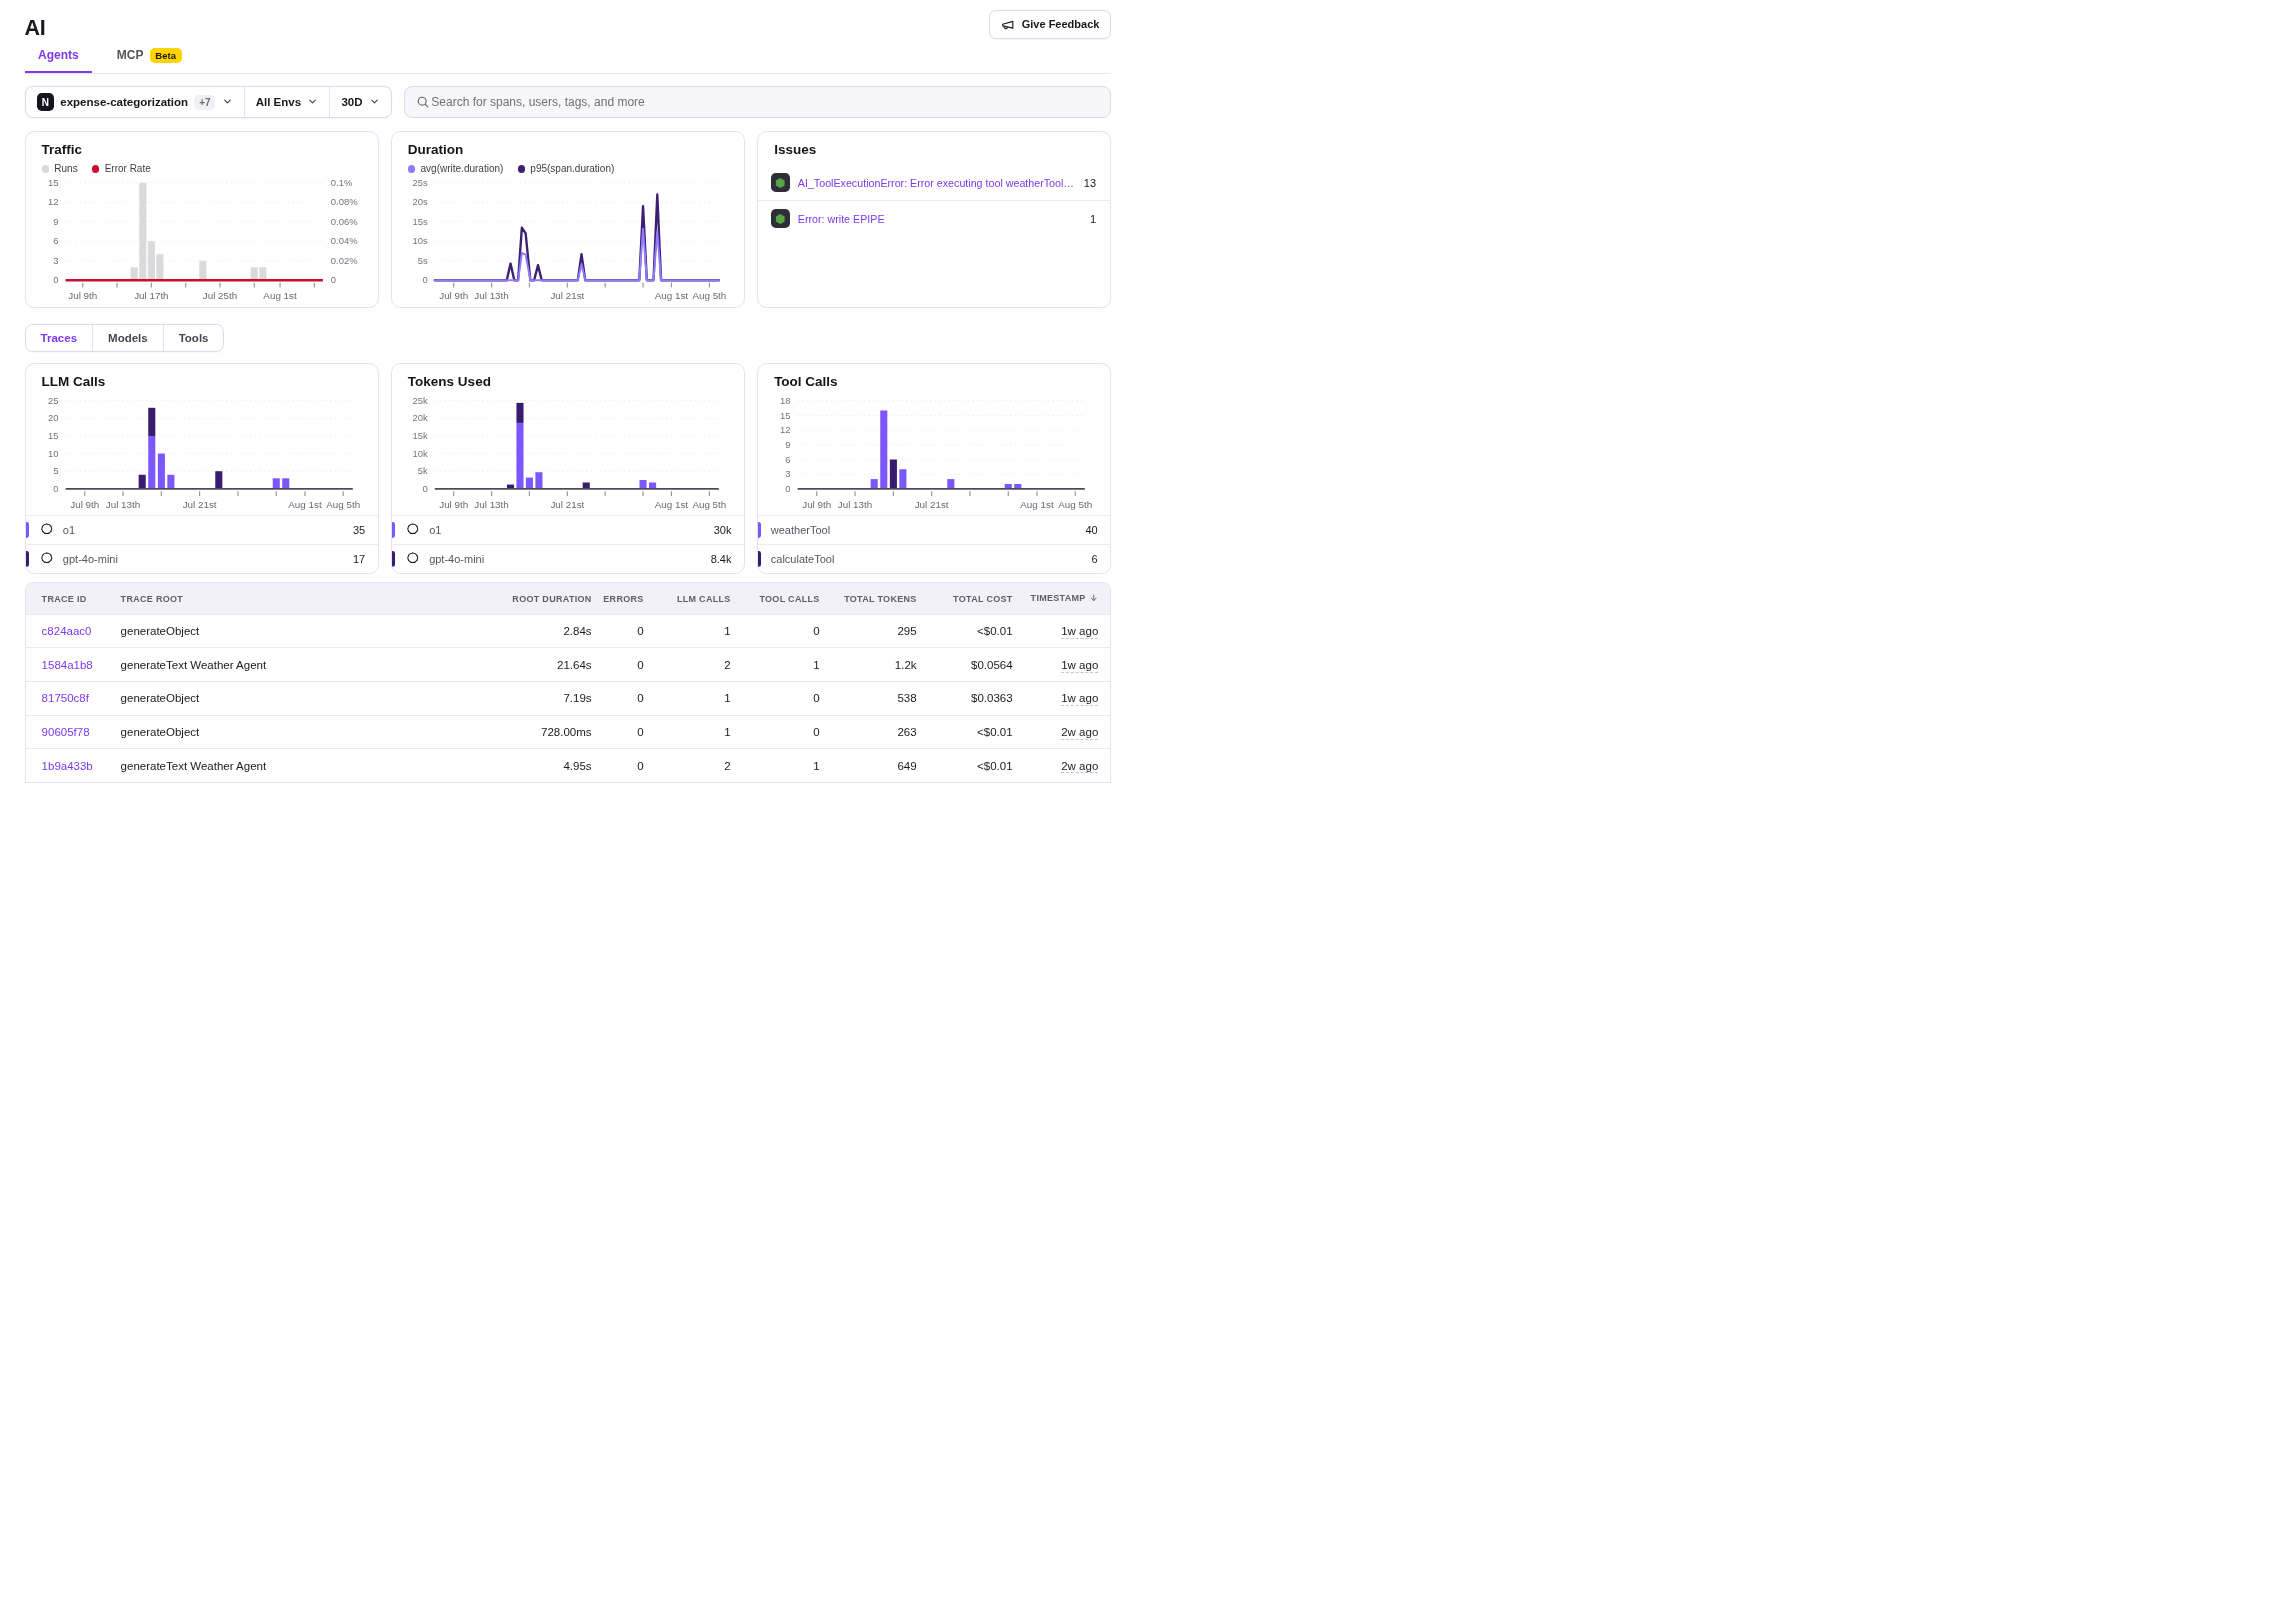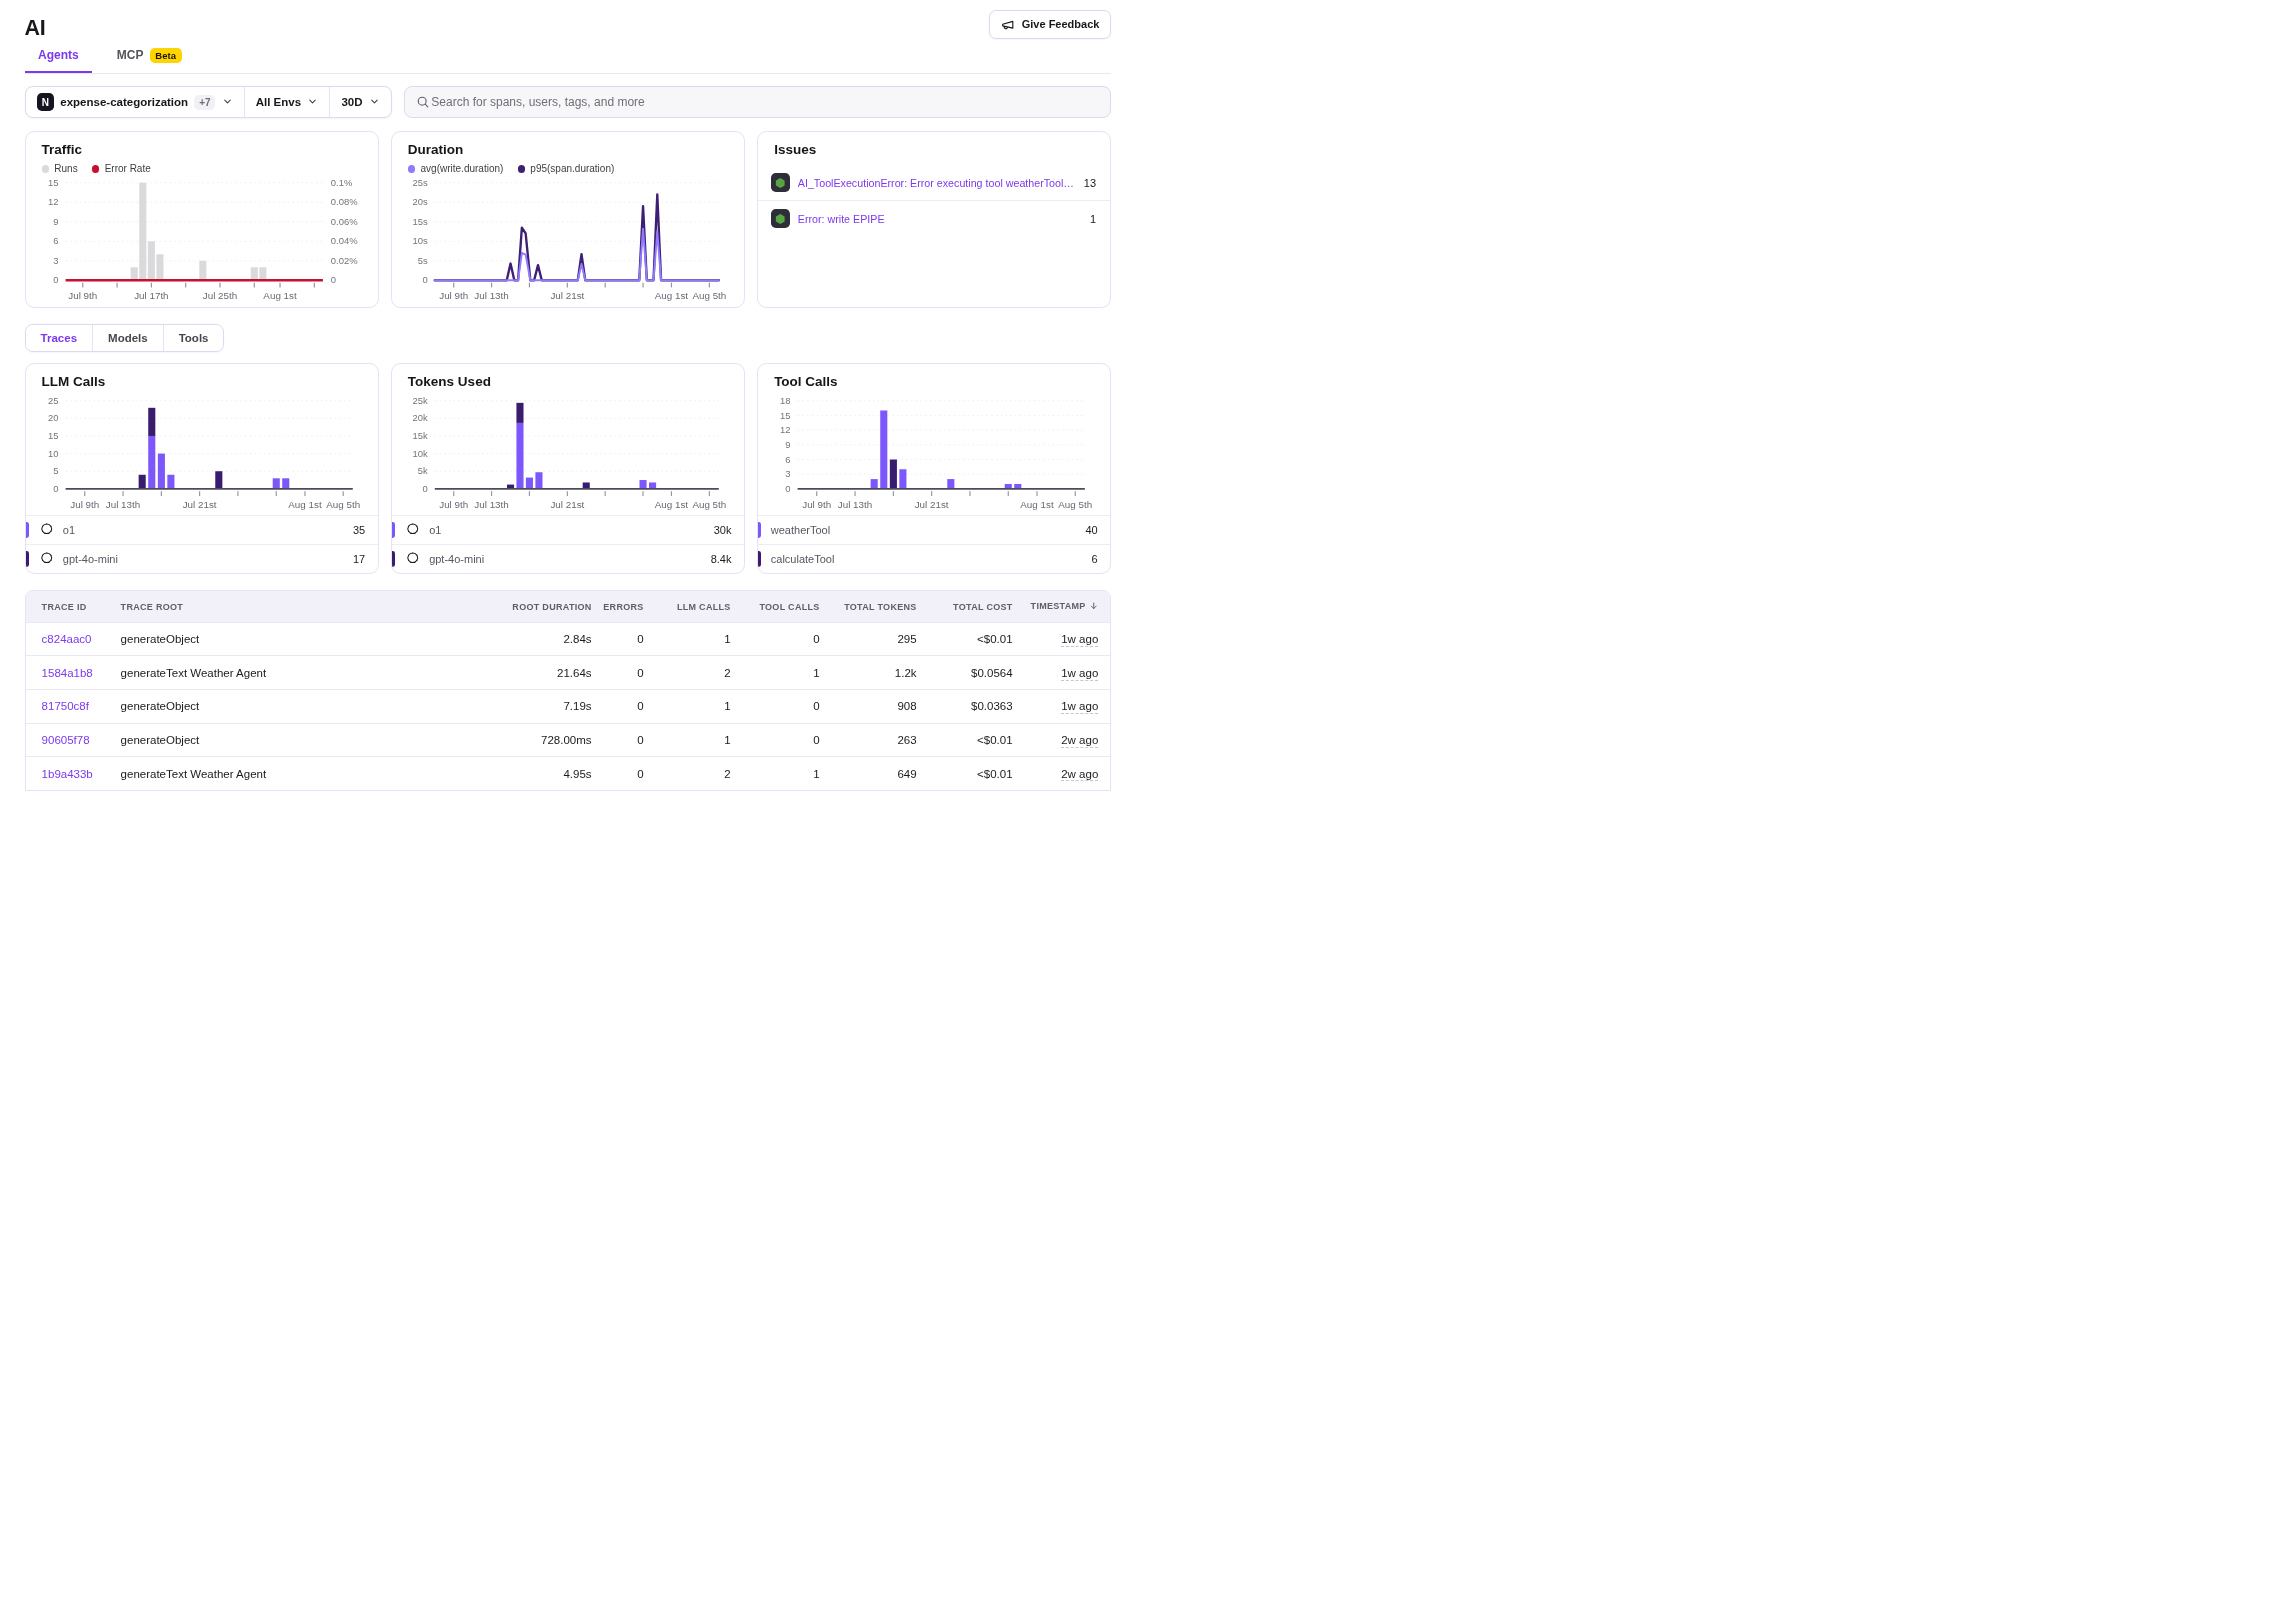--- a/index.html
+++ b/index.html
@@ -58,21 +58,21 @@
   .seg.active { color:#7c3aed; }
   .cards2 { margin-top:11px; }
 
   .tot-rows { display:flex; flex-direction:column; }
   .tot-row { display:flex; align-items:center; gap:6.3px; border-top:0.8px solid #edebf5; height:29px; padding-right:12.7px; cursor:pointer; }
   .tot-marker { width:3.2px; height:16px; border-radius:0 2.4px 2.4px 0; flex:none; }
   .openai-icon { flex:none; margin-left:4.8px; }
   .tot-label { color:#55575e; font-size:11px; flex:1; margin-left:3.2px; }
   .tot-value { font-size:11px; color:#1a1b20; }
 
-  .table-wrap { margin-top:16px; border:0.8px solid #e5e1f6; border-radius:8px 8px 0 0; overflow:hidden; }
+  .table-wrap { margin-top:8px; border:0.8px solid #e5e1f6; border-radius:8px 8px 0 0; overflow:hidden; }
   table { width:100%; border-collapse:collapse; table-layout:fixed; }
   thead th { background:#f2f0f9; font-size:9px; letter-spacing:0.3px; color:#5d5f67; font-weight:700; text-transform:uppercase; padding:9.5px 0; cursor:pointer; }
   th.l, td.l { text-align:left; }
   th.r, td.r { text-align:right; }
   th:first-child, td:first-child { padding-left:16px; }
   th:last-child, td:last-child { padding-right:14.3px; }
   tbody td { border-top:0.8px solid #eae8f2; font-size:11.5px; padding:10.3px 0; color:#1a1b20; white-space:nowrap; }
   .trace-link { color:#7c3aed; cursor:pointer; }
   .ts { border-bottom:1.2px dashed #c7c5d3; padding-bottom:0.8px; cursor:pointer; }
   .sort-arrow { display:inline-block; margin-left:3.2px; vertical-align:-1.6px; }
@@ -506,21 +506,21 @@
             <td class="r">$0.0564</td>
             <td class="r"><span class="ts">1w ago</span></td>
           </tr>
           <tr>
             <td class="l"><span class="trace-link">81750c8f</span></td>
             <td class="l">generateObject</td>
             <td class="r">7.19s</td>
             <td class="r">0</td>
             <td class="r">1</td>
             <td class="r">0</td>
-            <td class="r">908</td>
+            <td class="r">538</td>
             <td class="r">$0.0363</td>
             <td class="r"><span class="ts">1w ago</span></td>
           </tr>
           <tr>
             <td class="l"><span class="trace-link">90605f78</span></td>
             <td class="l">generateObject</td>
             <td class="r">728.00ms</td>
             <td class="r">0</td>
             <td class="r">1</td>
             <td class="r">0</td>

